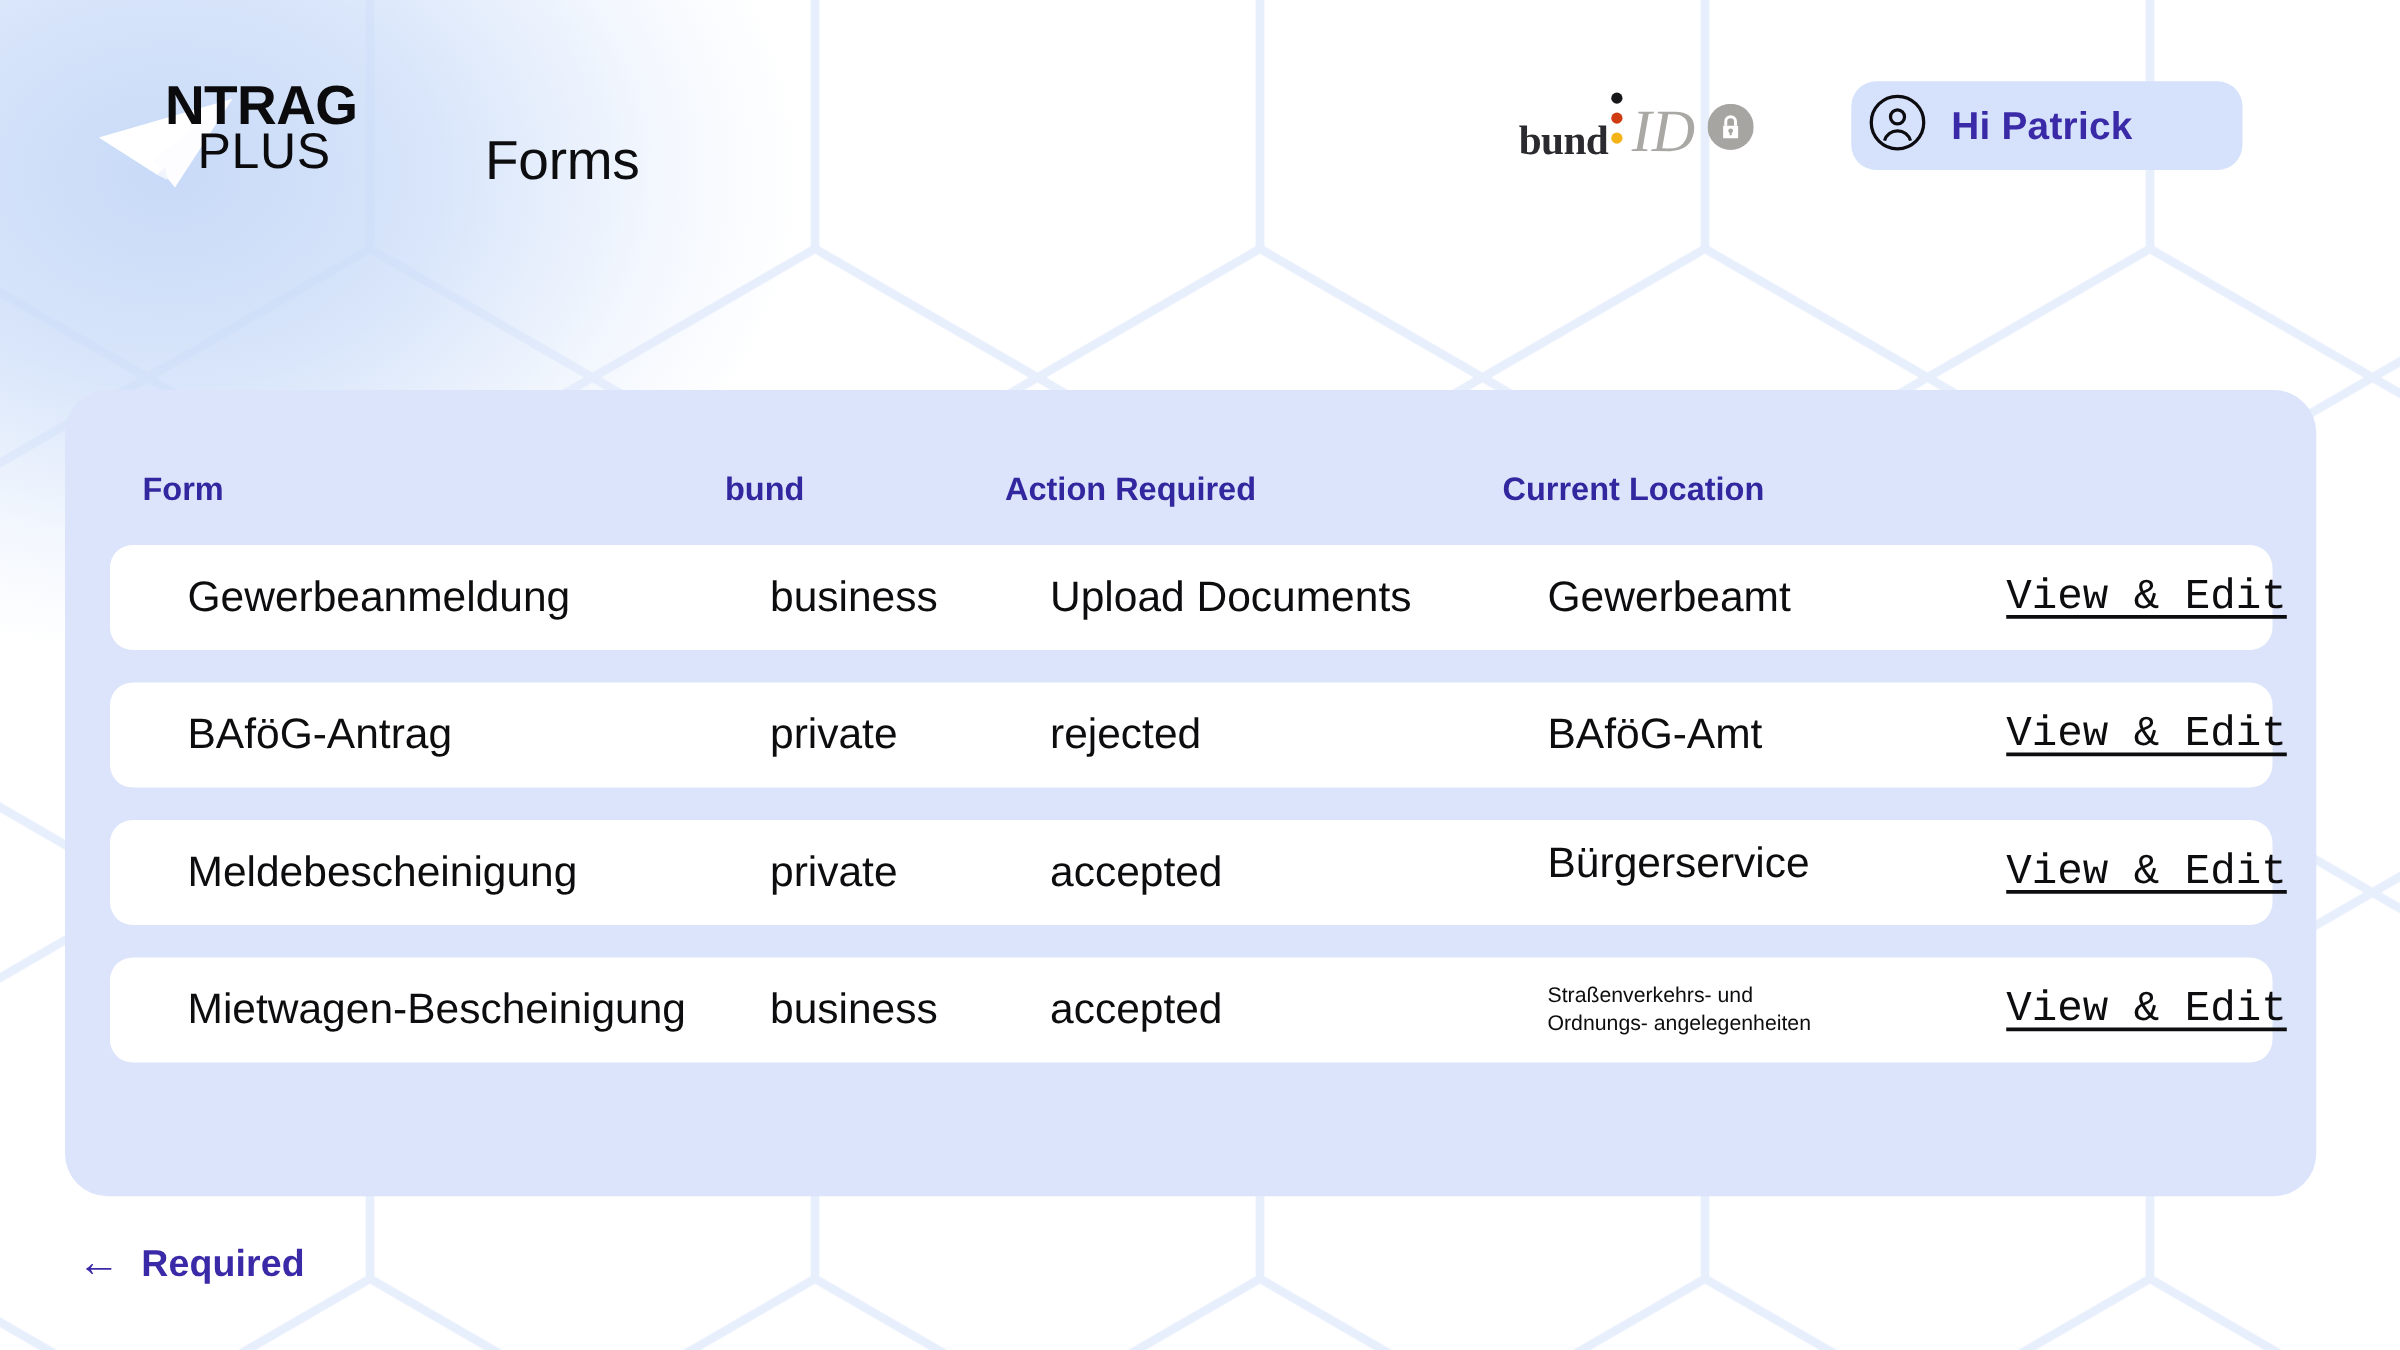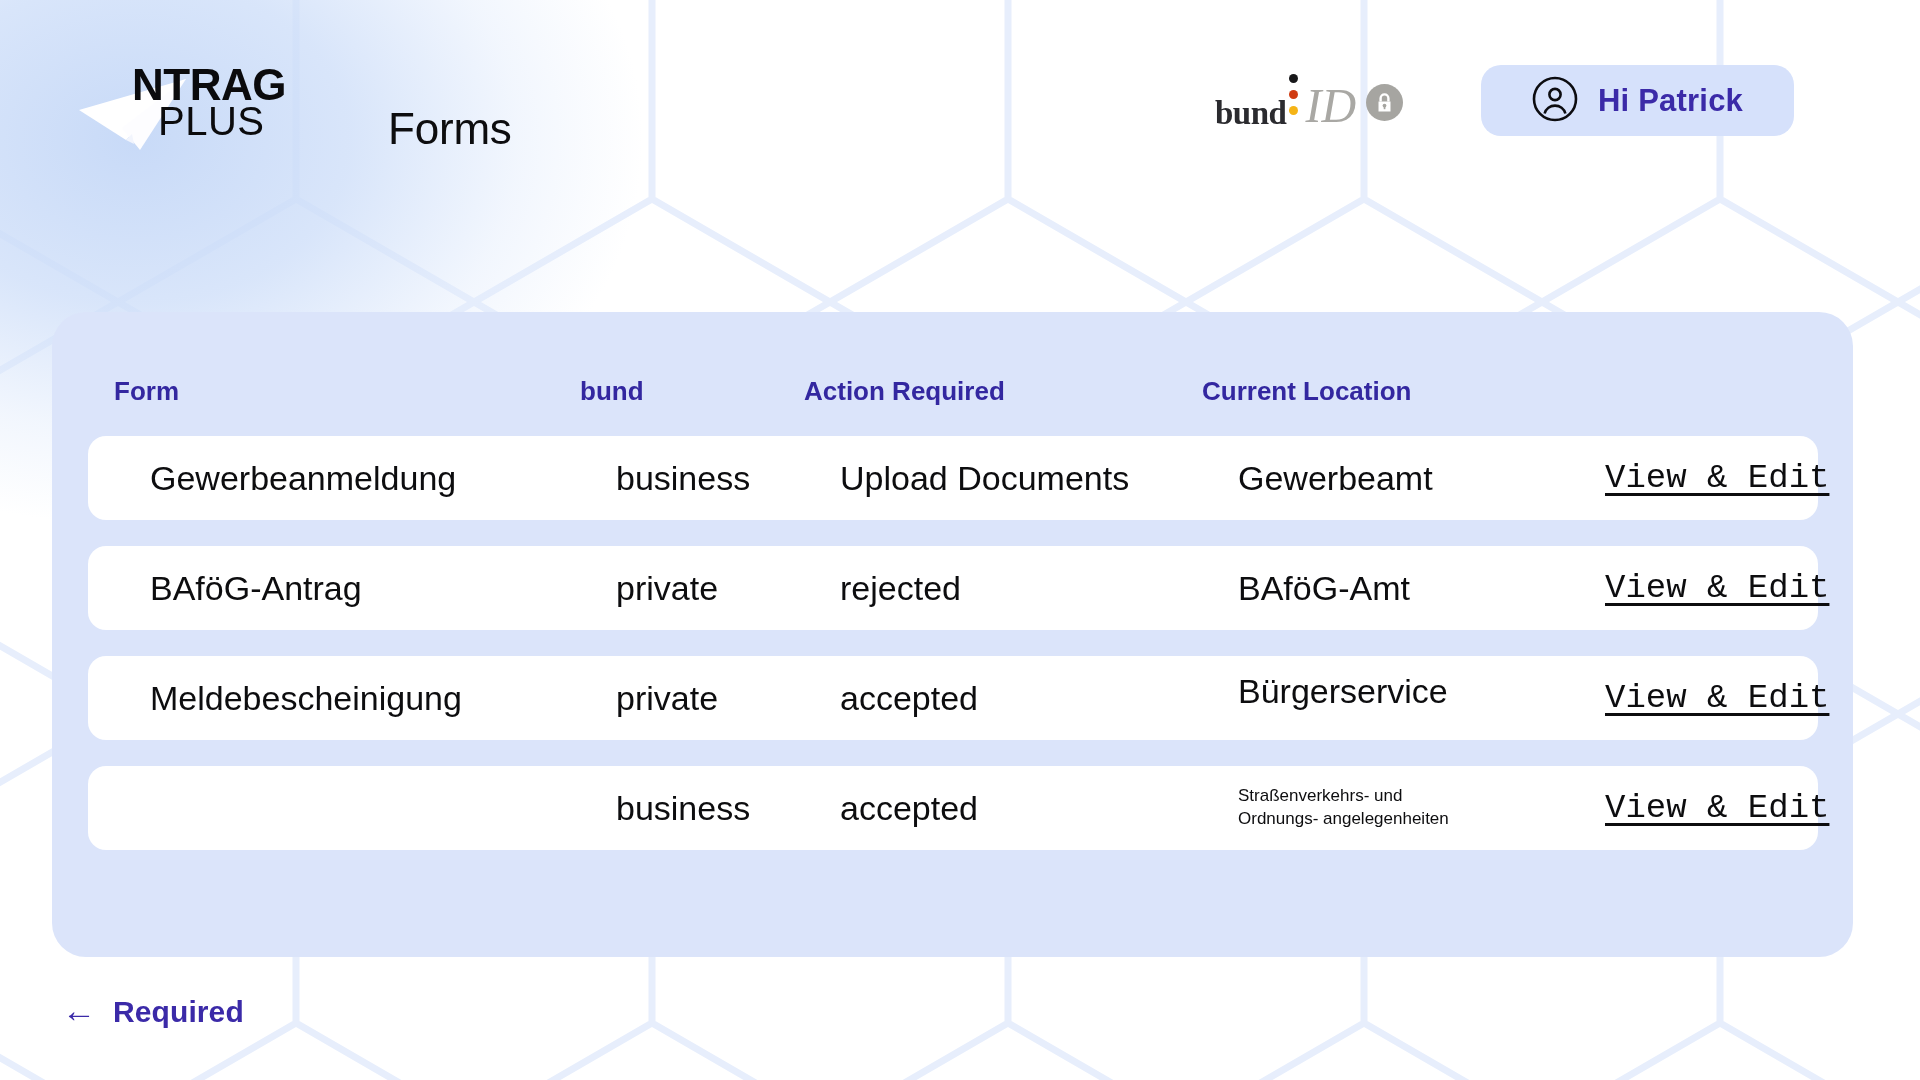--- a/index.html
+++ b/index.html
@@ -123,21 +123,21 @@
     position: absolute;
     left: 1481px;
     top: 65px;
     width: 313px;
     height: 71px;
     background: #d6e1fb;
     border-radius: 20px;
     display: flex;
     align-items: center;
     gap: 20px;
-    padding-left: 51px;
+    padding-left: 14px;
     cursor: pointer;
   }
   .user-pill .label {
     font-size: 31px;
     font-weight: bold;
     color: #3b2aa8;
     letter-spacing: 0.2px;
   }
 
   
@@ -337,20 +337,21 @@
 
       <div class="row">
         <div class="cell c1">Meldebescheinigung</div>
         <div class="cell c2">private</div>
         <div class="cell c3">accepted</div>
         <div class="cell c4 loc-raised">Bürgerservice</div>
         <div class="cell c5 action-link">View &amp; Edit</div>
       </div>
 
       <div class="row">
+        <div class="cell c1">Mietwagen-Bescheinigung</div>
         <div class="cell c2">business</div>
         <div class="cell c3">accepted</div>
         <div class="cell c4 loc-multi">Straßenverkehrs- und Ordnungs- angelegenheiten</div>
         <div class="cell c5 action-link">View &amp; Edit</div>
       </div>
 
     </div>
   </div>
 
   <div class="back-link">

